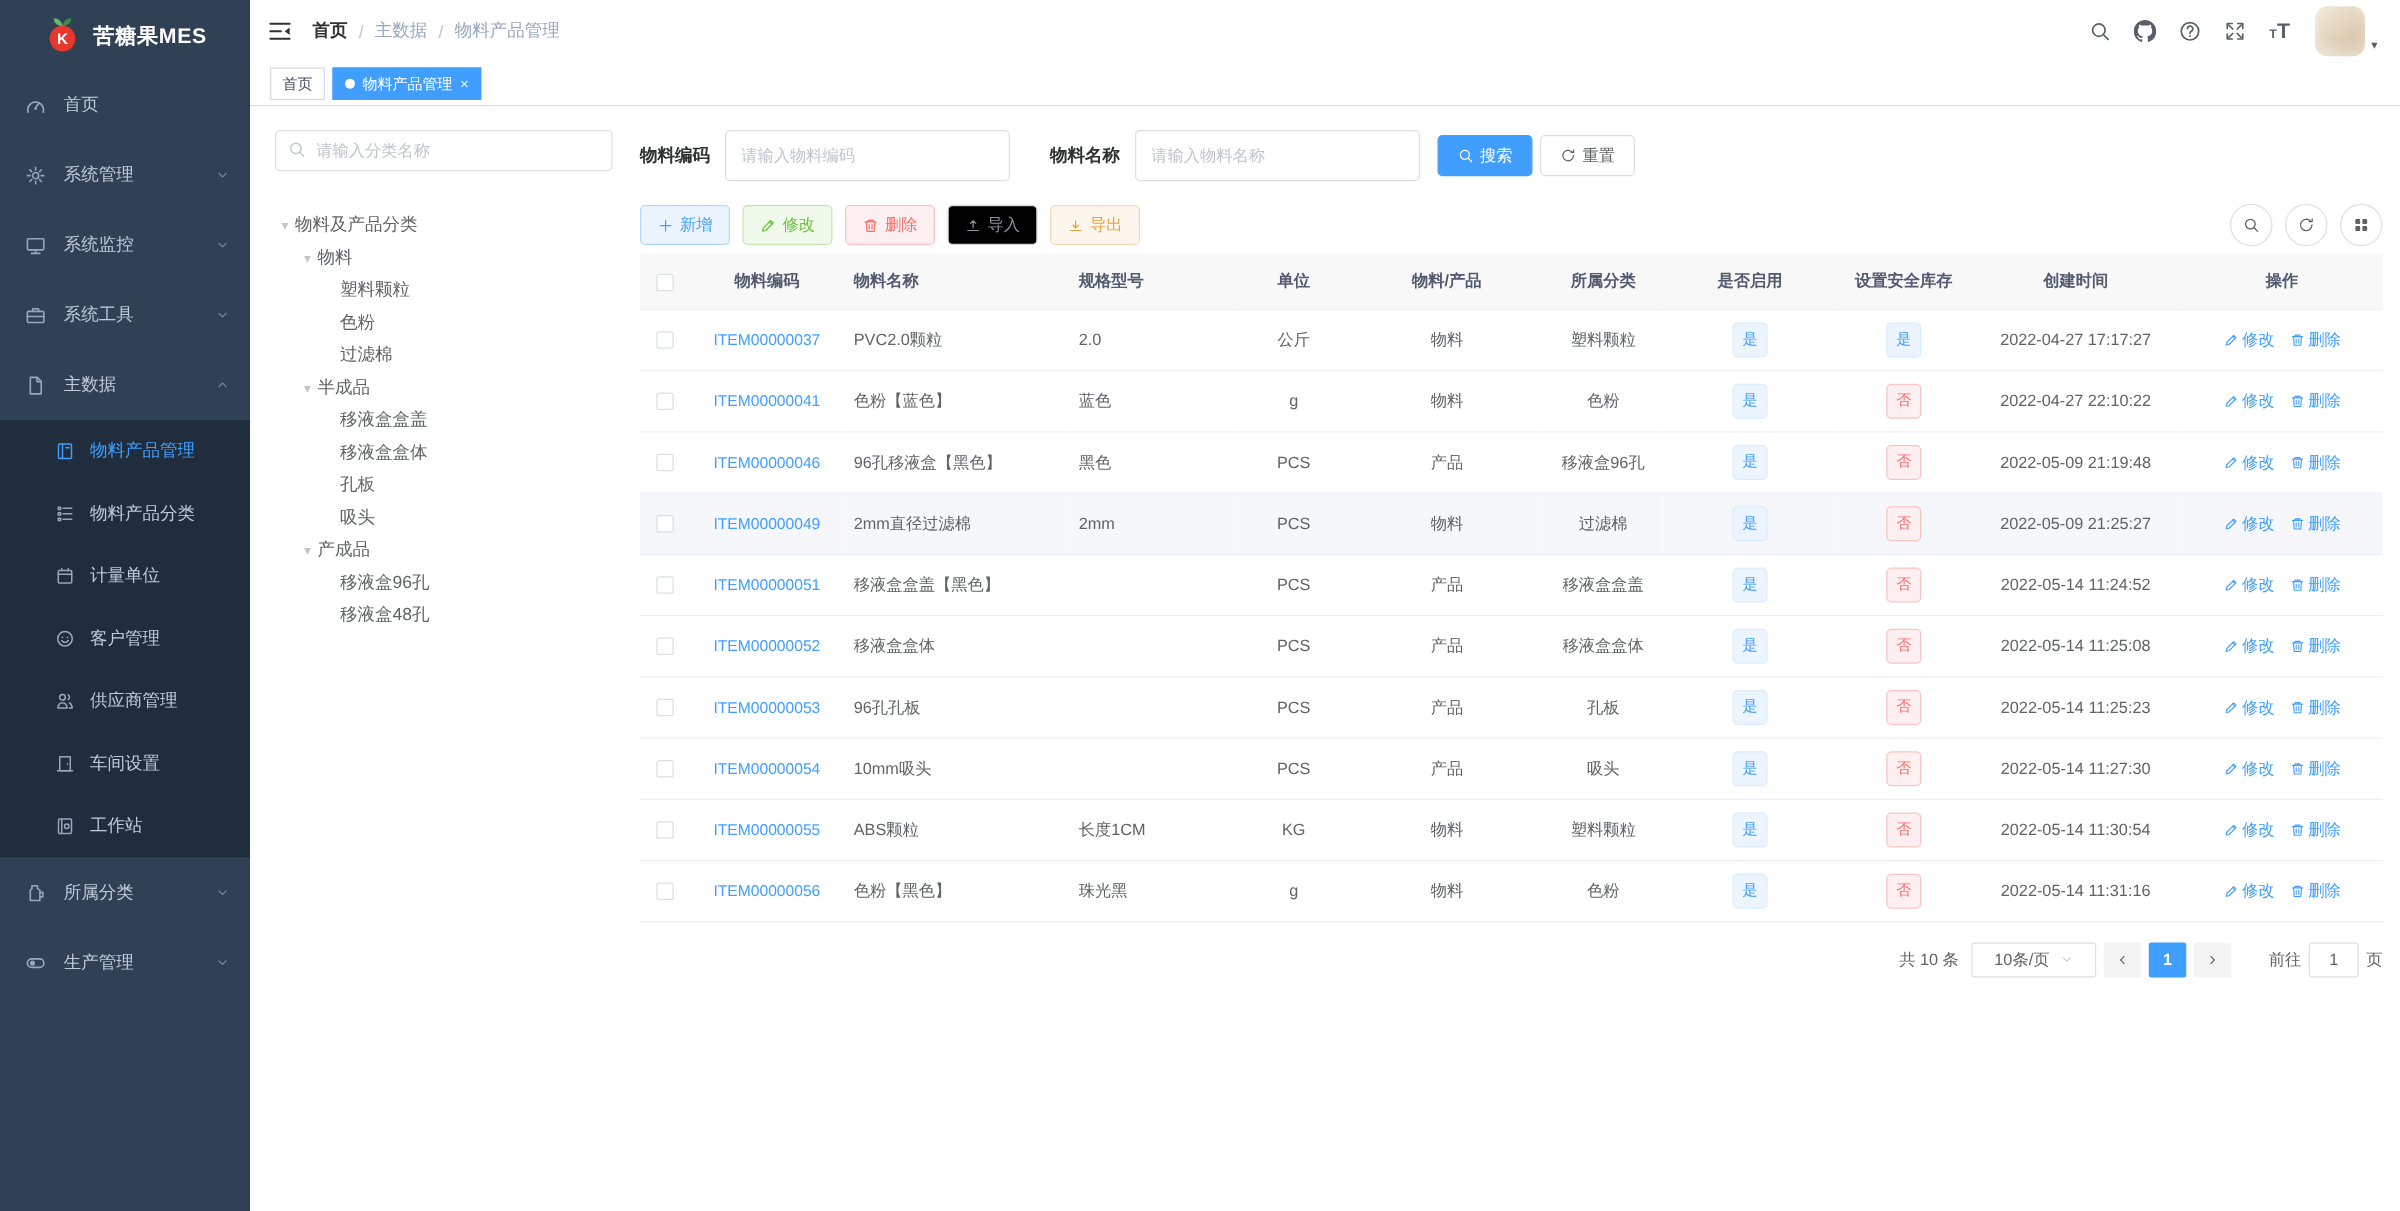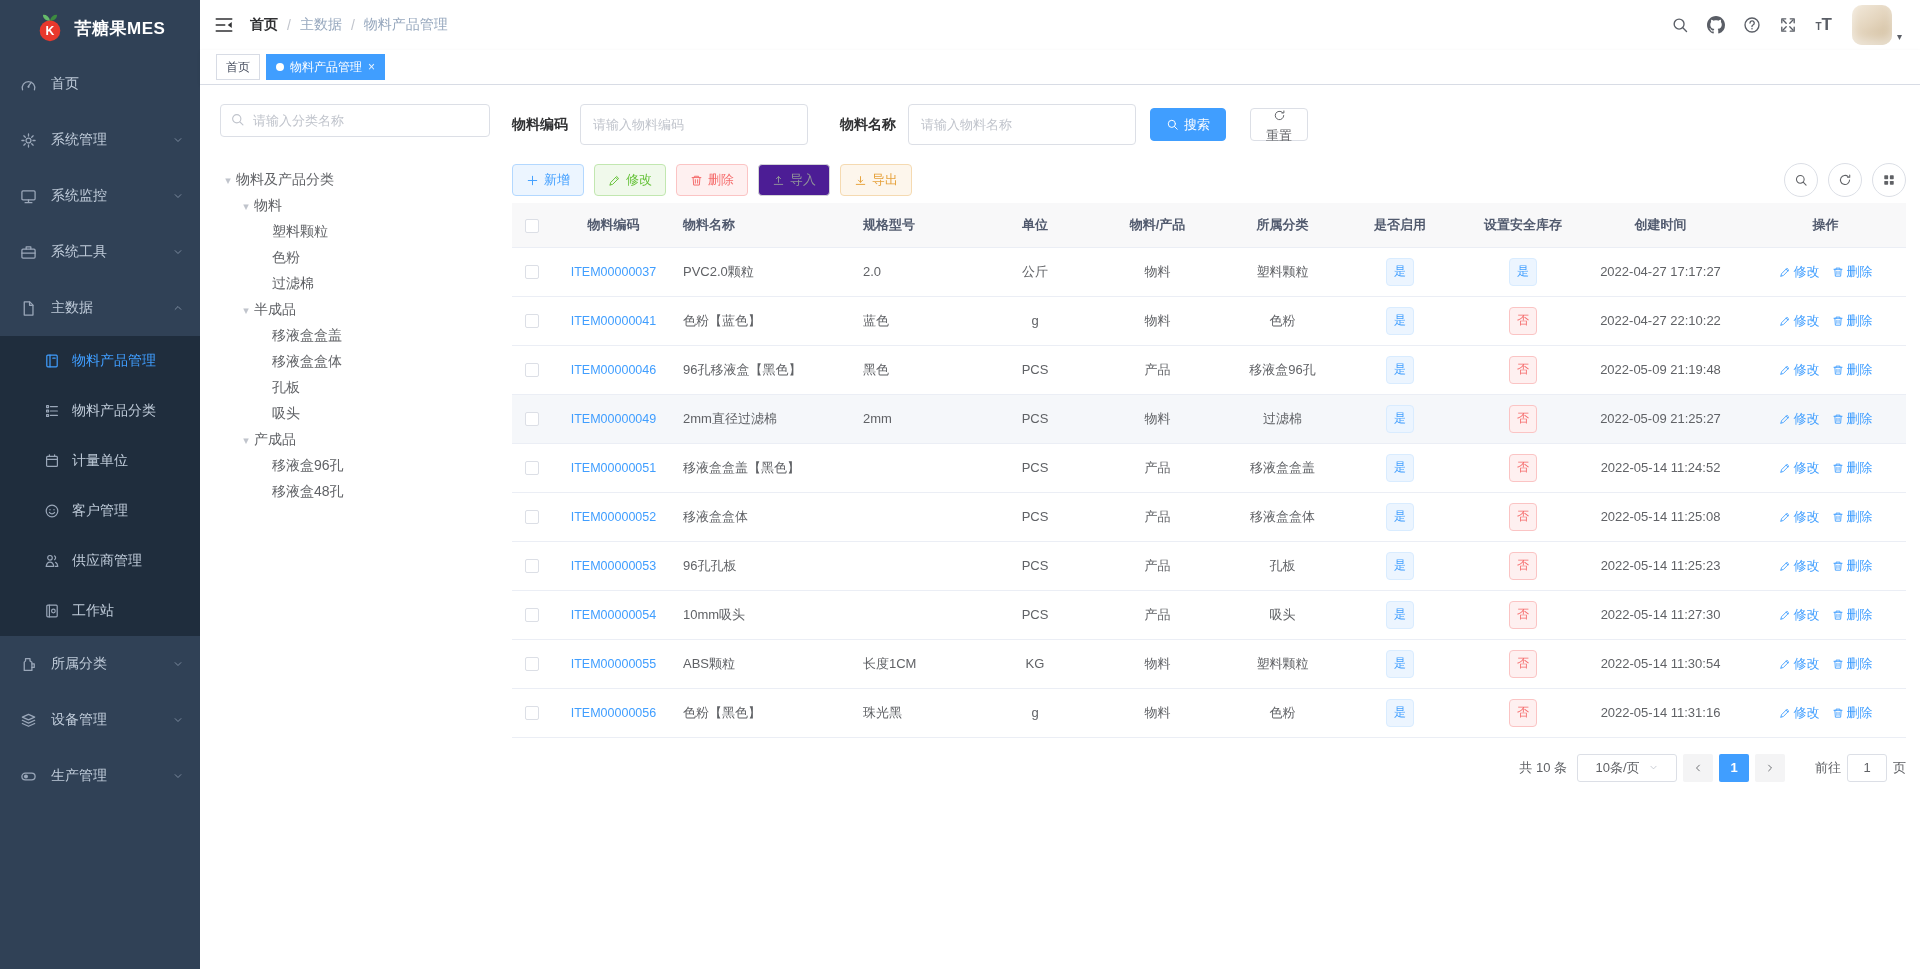--- a/index.html
+++ b/index.html
@@ -68,27 +68,27 @@
 .filter-row{display:flex;align-items:center;margin-bottom:18px;}
 .filter-label{font-size:14px;font-weight:700;color:#303133;margin-right:12px;white-space:nowrap;}
 .filter-input{width:228px;height:41px;border:1px solid #dcdfe6;border-radius:4px;padding:0 12px;font-size:13px;color:#404040;outline:none;font-family:inherit;}
 .filter-input::placeholder{color:#c0c4cc;}
 .gap-group{margin-left:32px;}
 .btn{height:33px;border-radius:4px;font-size:13px;display:inline-flex;align-items:center;gap:5px;padding:0 15px;border:1px solid #dcdfe6;background:#fff;color:#606266;cursor:pointer;font-family:inherit;white-space:nowrap;}
 .btn .b-icon{display:inline-flex;font-size:13px;}
 .btn .b-icon svg{width:13px;height:13px;}
 .btn-primary{background:#409eff;border-color:#409eff;color:#fff;}
 .btn-search{margin-left:14px;}
-.btn-reset{margin-left:24px;flex-direction:column;}
+.btn-reset{margin-left:6px;}
 .toolbar{display:flex;align-items:center;gap:10px;margin-bottom:6px;}
 .toolbar .btn{height:32px;padding:0 13px;}
 .btn-plain-primary{background:#ecf5ff;border-color:#b3d8ff;color:#409eff;}
 .btn-plain-success{background:#f0f9eb;border-color:#c2e7b0;color:#67c23a;}
 .btn-plain-danger{background:#fef0f0;border-color:#fbc4c4;color:#f56c6c;}
-.btn-plain-info{background:#4c1d95;border-color:#d3d4d6;color:#909399;}
+.btn-plain-info{background:#000000;border-color:#d3d4d6;color:#909399;}
 .btn-plain-warning{background:#fdf6ec;border-color:#f5dab1;color:#e6a23c;}
 .circle-btns{margin-left:auto;display:flex;gap:10px;}
 .circle-btn{width:34px;height:34px;border-radius:50%;border:1px solid #dcdfe6;background:#fff;color:#606266;display:inline-flex;align-items:center;justify-content:center;font-size:14px;cursor:pointer;}
 .circle-btn svg{width:14px;height:14px;}
 
 
 table{width:100%;border-collapse:collapse;table-layout:fixed;}
 thead th{background:#f8f8f9;height:44px;font-size:13px;color:#515a6e;font-weight:700;border-bottom:1px solid #ebeef5;white-space:nowrap;}
 tbody td{height:49px;border-bottom:1px solid #ebeef5;font-size:13px;color:#606266;white-space:nowrap;overflow:hidden;}
 .col-center{text-align:center;}
@@ -247,50 +247,46 @@
                 <circle cx="6" cy="4.8" r="2.3"></circle>
                 <path d="M2.2 13.4c.4-2.8 1.9-4.3 3.8-4.3s3.4 1.5 3.8 4.3z"></path>
                 <path d="M10.6 2.9a2.3 2.3 0 0 1 0 3.8M11.6 9.4c1.2.6 2 2 2.2 4h-2.4"></path>
               </svg>
             </span>
             <span class="menu-label">供应商管理</span>
           </div>
           <div class="submenu-item">
             <span class="m-icon">
               <svg width="1em" height="1em" viewBox="0 0 16 16" fill="none" stroke="currentColor" stroke-width="1.2" stroke-linecap="round" stroke-linejoin="round">
+                <rect x="3.8" y="2.4" width="8.4" height="11.2"></rect>
+                <path d="M2 13.6h12"></path>
+                <circle cx="10" cy="8" r=".7" fill="currentColor" stroke="none"></circle>
+              </svg>
+            </span>
+            <span class="menu-label">车间设置</span>
+          </div>
+          <div class="submenu-item">
+            <span class="m-icon">
+              <svg width="1em" height="1em" viewBox="0 0 16 16" fill="none" stroke="currentColor" stroke-width="1.2" stroke-linecap="round" stroke-linejoin="round">
                 <rect x="2.8" y="2.2" width="10.4" height="11.6" rx="1"></rect>
                 <path d="M5.4 2.2v11.6"></path>
                 <circle cx="9.4" cy="8" r="1.8"></circle>
               </svg>
             </span>
             <span class="menu-label">工作站</span>
           </div>
         </div>
         <div class="menu-item">
           <span class="m-icon">
             <svg width="1em" height="1em" viewBox="0 0 16 16" fill="none" stroke="currentColor" stroke-width="1.2" stroke-linecap="round" stroke-linejoin="round">
               <path d="M5.2 2.4h4.2v2.2l1.8 1.2v7.8H4V5.8l1.2-1.2z"></path>
               <path d="M11.2 7.4h2.2v3.4h-2.2"></path>
             </svg>
           </span>
           <span class="menu-label">所属分类</span>
-          <span class="m-arrow">
-            <svg width="1em" height="1em" viewBox="0 0 16 16" fill="none" stroke="currentColor" stroke-width="1.2" stroke-linecap="round" stroke-linejoin="round">
-              <path d="m4.2 6.2 3.8 3.8 3.8-3.8"></path>
-            </svg>
-          </span>
-        </div>
-        <div class="menu-item">
-          <span class="m-icon">
-            <svg width="1em" height="1em" viewBox="0 0 16 16" fill="none" stroke="currentColor" stroke-width="1.2" stroke-linecap="round" stroke-linejoin="round">
-              <path d="M8 2.2 13.8 4.8 8 7.4 2.2 4.8z"></path>
-              <path d="M2.2 7.8 8 10.4l5.8-2.6M2.2 10.8 8 13.4l5.8-2.6"></path>
-            </svg>
-          </span>
-          <span class="menu-label">设备管理</span>
           <span class="m-arrow">
             <svg width="1em" height="1em" viewBox="0 0 16 16" fill="none" stroke="currentColor" stroke-width="1.2" stroke-linecap="round" stroke-linejoin="round">
               <path d="m4.2 6.2 3.8 3.8 3.8-3.8"></path>
             </svg>
           </span>
         </div>
         <div class="menu-item">
           <span class="m-icon">
             <svg width="1em" height="1em" viewBox="0 0 16 16" fill="none" stroke="currentColor" stroke-width="1.2" stroke-linecap="round" stroke-linejoin="round">
               <rect x="1.8" y="4.8" width="12.4" height="6.4" rx="3.2"></rect>

